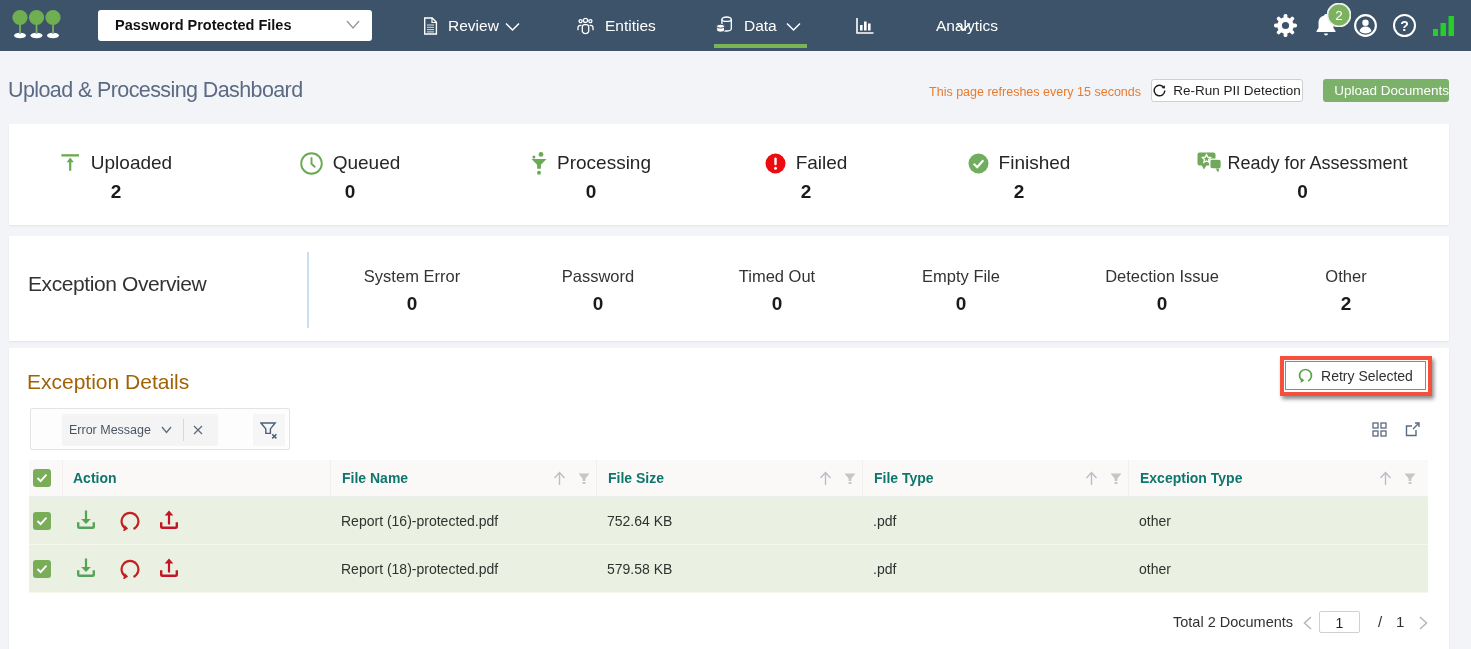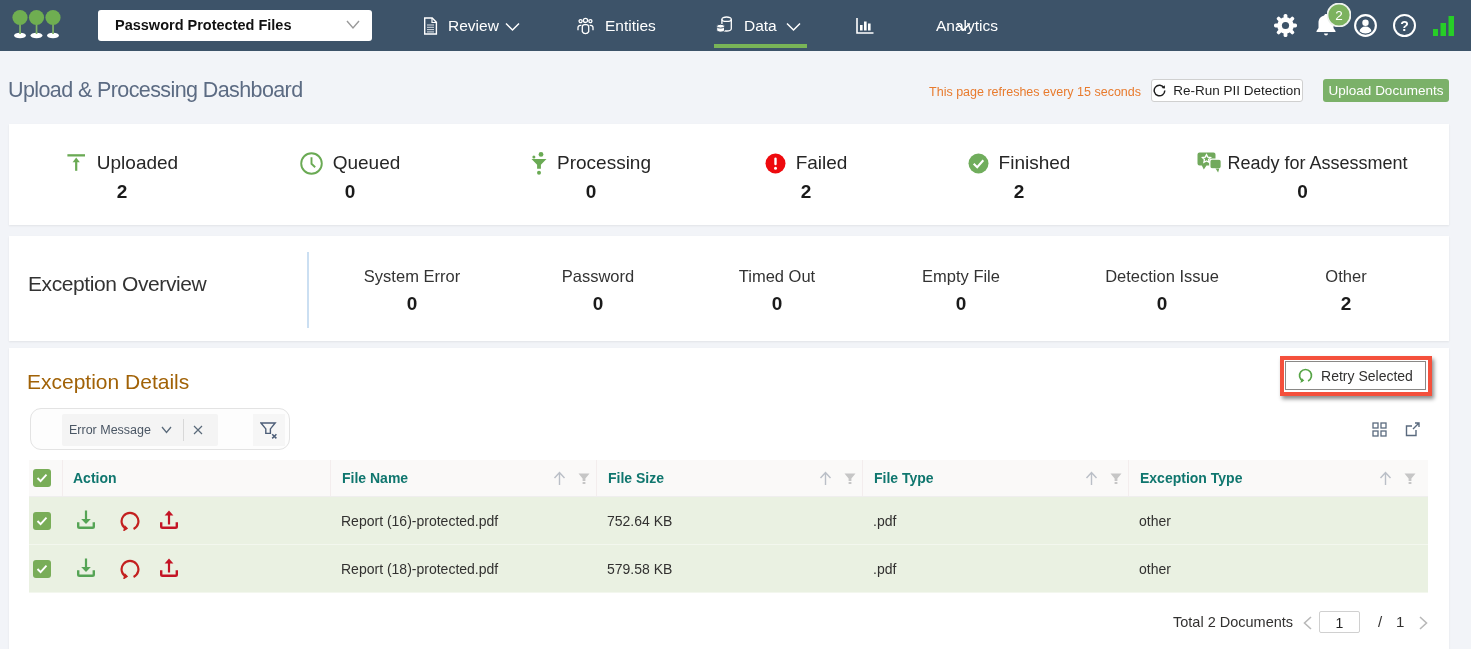--- a/index.html
+++ b/index.html
@@ -11,21 +11,21 @@
 .nav { position:absolute; left:0; top:0; width:1471px; height:51px; background:#3d5369;padding-left:28px; }
 .nav-select { position:absolute; left:98px; top:10px; width:274px; height:31px; background:#fff; border-radius:3px; }
 .nav-select span { position:absolute; left:17px; top:7px; font-size:14.5px; font-weight:700; color:#111; }
 .nav-item { position:absolute; top:0; height:51px; color:#fff; font-size:15.5px; }
 .nav-underline { position:absolute; left:714px; top:44px; width:93px; height:4px; background:#79b457; }
 
 
 .pagetitle { position:absolute; left:8px; top:78px; font-size:21.5px; letter-spacing:-0.6px; color:#5c6b83; }
 .refresh-note { position:absolute; right:330px; top:85px; font-size:12.5px; color:#e87b2e; white-space:nowrap; }
 .btn-rerun { position:absolute; left:1151px; top:79px; width:152px; height:23px; background:#fff; border:1px solid #d0d0d0; border-radius:3px; color:#1f1f1f; font-size:13.5px; display:flex; align-items:center; justify-content:center; white-space:nowrap; }
-.btn-upload { position:absolute; left:1323px; top:79px; width:126px; height:23px; background:#7bb169; border-radius:3px; color:#fff; font-size:13.5px; text-align:center; line-height:23px; white-space:nowrap; }
+.btn-upload { position:absolute; left:1323px; top:79px; width:126px; height:23px; background:#7bb169; border-radius:3px; color:#fff; font-size:13.5px; text-align:right; line-height:23px; white-space:nowrap; }
 
 
 .card { position:absolute; left:9px; width:1440px; background:#fff; box-shadow:0 1px 2px rgba(0,0,0,0.07); }
 .card-stats { top:124px; height:101px; }
 .card-overview { top:236px; height:105px; }
 .card-details { top:348px; height:301px; }
 
 
 .stat { position:absolute; top:26px; text-align:center; }
 .sline { display:flex; align-items:center; justify-content:center; height:26px; }
@@ -37,21 +37,21 @@
 .ov-title { position:absolute; left:19px; top:36px; font-size:21px; letter-spacing:-0.4px; color:#333; }
 .ov-divider { position:absolute; left:298px; top:16px; width:2px; height:76px; background:#cbdff2; }
 .ov-col { position:absolute; top:31px; width:190px; text-align:center; }
 .ov-col .l { font-size:16.5px; color:#333; white-space:nowrap; }
 .ov-col .v { font-size:19px; color:#1a1a1a; font-weight:700; margin-top:7px; }
 
 
 .det-title { position:absolute; left:18px; top:22px; font-size:21px; color:#a16207; }
 .redbox { position:absolute; left:1271px; top:8px; width:152px; height:40px; border:4px solid #f4503c; box-shadow:2px 3px 4px rgba(0,0,0,.45); }
 .retry-btn { position:absolute; left:1276px; top:13px; width:141px; height:29px; background:#fff; border:1px solid #8a8886; display:flex; align-items:center; justify-content:center; font-size:14px; color:#323130; }
-.filterbar { position:absolute; left:21px; top:60px; width:260px; height:42px; background:#fdfdfd; border:1px solid #e3e3e3; border-radius:11px; }
+.filterbar { position:absolute; left:21px; top:60px; width:260px; height:42px; background:#fdfdfd; border:1px solid #e3e3e3; border-radius:2px; }
 .filterchip { position:absolute; left:31px; top:5px; width:156px; height:32px; background:#f4f4f4; border-radius:2px; display:flex; align-items:center; }
 .filterchip .t { margin-left:7px; font-size:12.5px; color:#4a5664; }
 .clearfilter { position:absolute; left:222px; top:5px; width:32px; height:32px; background:#f6f6f6; display:flex; align-items:center; justify-content:center; }
 
 
 .tbl { position:absolute; left:20px; top:112px; width:1399px; }
 .tbl-head { position:relative; height:37px; background:#faf9f8; border-bottom:1px solid #efeeee; }
 .tbl-row { position:relative; height:48px; background:#eaf1e2; border-bottom:1px solid #f3f7ee; }
 .th { position:absolute; top:0; height:100%; font-size:14px; font-weight:700; color:#0f766e; display:flex; align-items:center; border-left:1px solid #f3eded; }
 .td { position:absolute; top:0; height:100%; font-size:14px; color:#323130; display:flex; align-items:center; }
@@ -180,21 +180,21 @@
 
 <div class="pagetitle">Upload &amp; Processing Dashboard</div>
 <div class="refresh-note">This page refreshes every 15 seconds</div>
 <div class="btn-rerun"><svg width="13" height="13" viewBox="0 0 13 13" style="margin-right:7px;">
       <path d="M11.1 3.9 A5.3 5.3 0 1 0 11.8 6.5" fill="none" stroke="#1f1f1f" stroke-width="1.5"></path>
       <path d="M11.9 1.2 L11.9 4.6 L8.6 4.0 Z" fill="#1f1f1f"></path>
     </svg>Re-Run PII Detection</div>
 <div class="btn-upload">Upload Documents</div>
 
 <div class="card card-stats">
-  <div class="stat" style="left:46px;width:134px;">
+  <div class="stat" style="left:40px;width:134px;">
     <div class="sline">
       <svg width="21" height="21" viewBox="0 0 21 21">
           <rect x="1.4" y="1.2" width="17.6" height="2.3" fill="#6aaa54"></rect>
           <path d="M10.2 4.6 L6.6 9.2 H13.8 Z" fill="#6aaa54"></path>
           <rect x="9.1" y="8" width="2.2" height="9.8" fill="#6aaa54"></rect>
         </svg>
       <span class="lbl">Uploaded</span>
     </div>
     <div class="num">2</div>
   </div>

